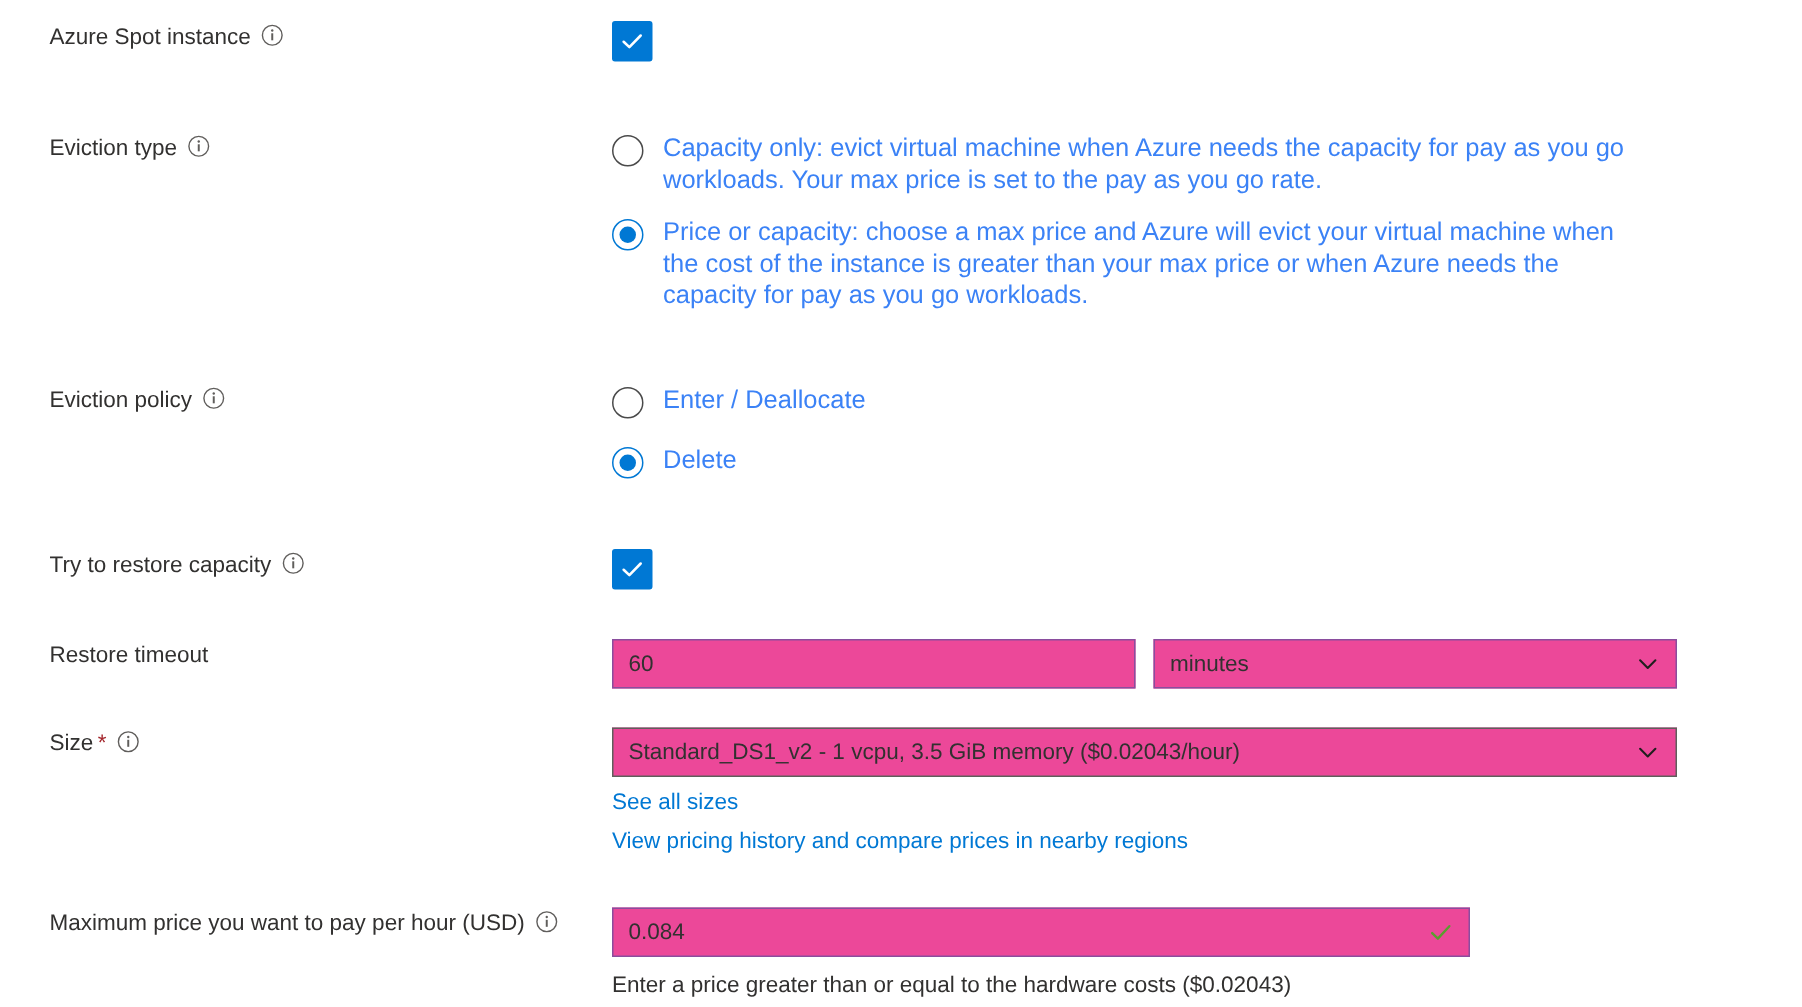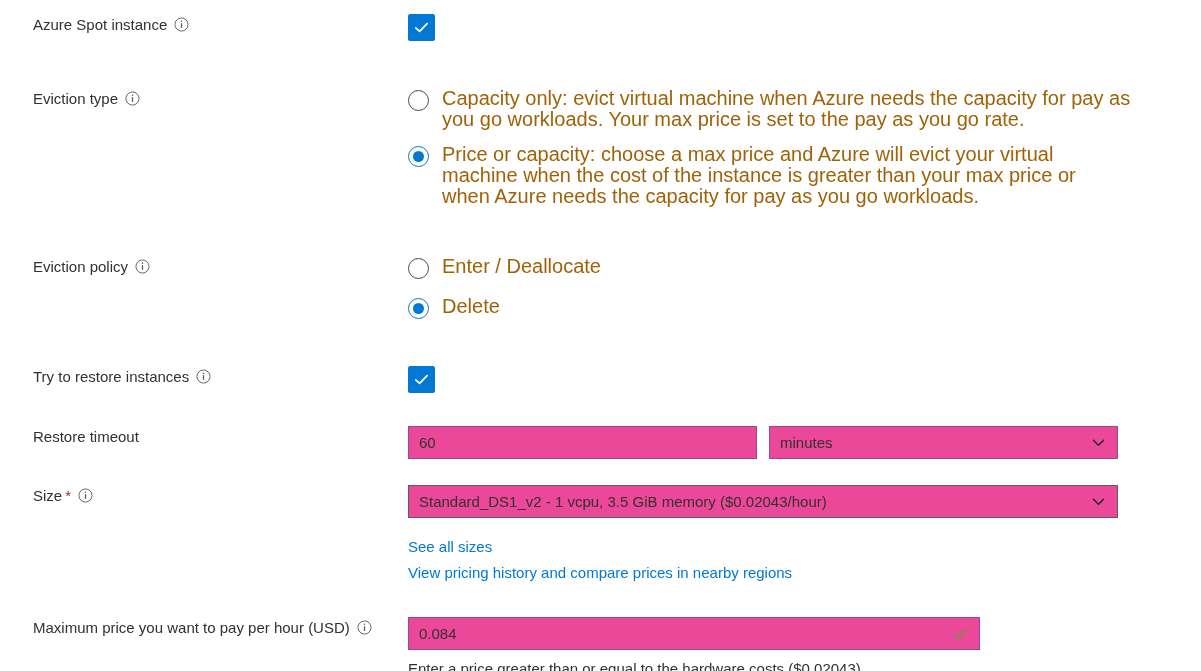--- a/index.html
+++ b/index.html
@@ -109,23 +109,23 @@
     left: 50%;
     top: 50%;
     width: 11px;
     height: 11px;
     margin-left: -5.5px;
     margin-top: -5.5px;
     border-radius: 50%;
     background: #0078d4;
   }
   .radio-text {
-    font-size: 20px;
+    font-size: 17px;
     line-height: 26px;
-    color: #a16207;
+    color: #3b82f6;
     max-width: 700px;
   }
   .radio-text.tight { line-height: 21px; }
 
   
   .field {
     height: 33px;
     box-sizing: border-box;
     border: 1px solid #8a4d9e;
     background: #ec4899;
@@ -254,21 +254,21 @@
         <div class="radio-item">
           <span class="radio-mark checked"></span>
           <span class="radio-text tight">Delete</span>
         </div>
       </div>
     </div>
   </div>
 
   <div class="row r-restore">
     <div class="label-col">
-      <span class="lbl-text">Try to restore instances</span><span class="info-icon"><svg width="15" height="15" viewBox="0 0 16 16">
+      <span class="lbl-text">Try to restore capacity</span><span class="info-icon"><svg width="15" height="15" viewBox="0 0 16 16">
             <circle cx="8" cy="8" r="7" fill="none" stroke="#605e5c" stroke-width="1"></circle>
             <circle cx="8" cy="4.6" r="0.85" fill="#605e5c"></circle>
             <rect x="7.3" y="6.6" width="1.4" height="5" fill="#605e5c"></rect>
           </svg></span>
     </div>
     <div class="ctl-col">
       <div class="checkbox">
         <svg width="17" height="17" viewBox="0 0 16 16">
             <path d="M2.6 8.3 L6.2 11.7 L13.3 4.4" fill="none" stroke="#ffffff" stroke-width="1.6" stroke-linecap="round" stroke-linejoin="round"></path>
           </svg>
@@ -303,21 +303,21 @@
             <rect x="7.3" y="6.6" width="1.4" height="5" fill="#605e5c"></rect>
           </svg></span>
     </div>
     <div class="ctl-col">
       <div class="field neutral w-size">
         <span class="val">Standard_DS1_v2 - 1 vcpu, 3.5 GiB memory ($0.02043/hour)</span>
         <svg class="chev" width="17" height="17" viewBox="0 0 16 16">
             <path d="M3.2 5.8 L8 10.6 L12.8 5.8" fill="none" stroke="#201f1e" stroke-width="1.3" stroke-linecap="round" stroke-linejoin="round"></path>
           </svg>
       </div>
-      <a class="link" style="margin-top:16px;">See all sizes</a>
+      <a class="link" style="margin-top:4px;">See all sizes</a>
       <a class="link">View pricing history and compare prices in nearby regions</a>
     </div>
   </div>
 
   <div class="row r-price">
     <div class="label-col">
       <span class="lbl-text">Maximum price you want to pay per hour</span>
       <span class="lbl-text">(USD)</span><span class="info-icon"><svg width="15" height="15" viewBox="0 0 16 16">
             <circle cx="8" cy="8" r="7" fill="none" stroke="#605e5c" stroke-width="1"></circle>
             <circle cx="8" cy="4.6" r="0.85" fill="#605e5c"></circle>

